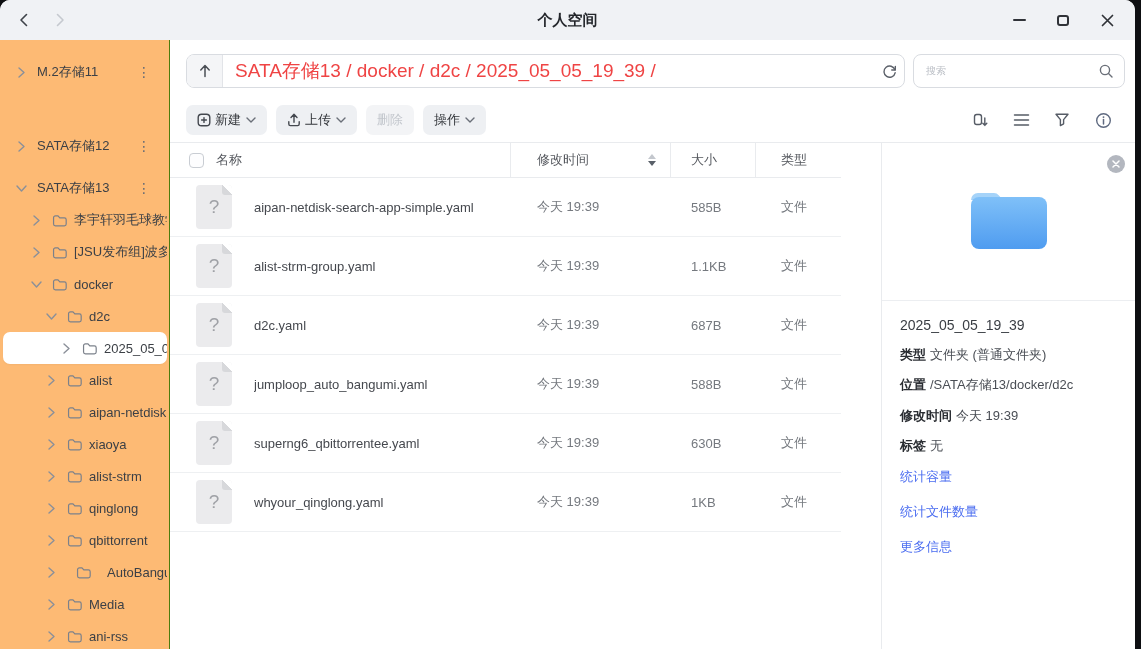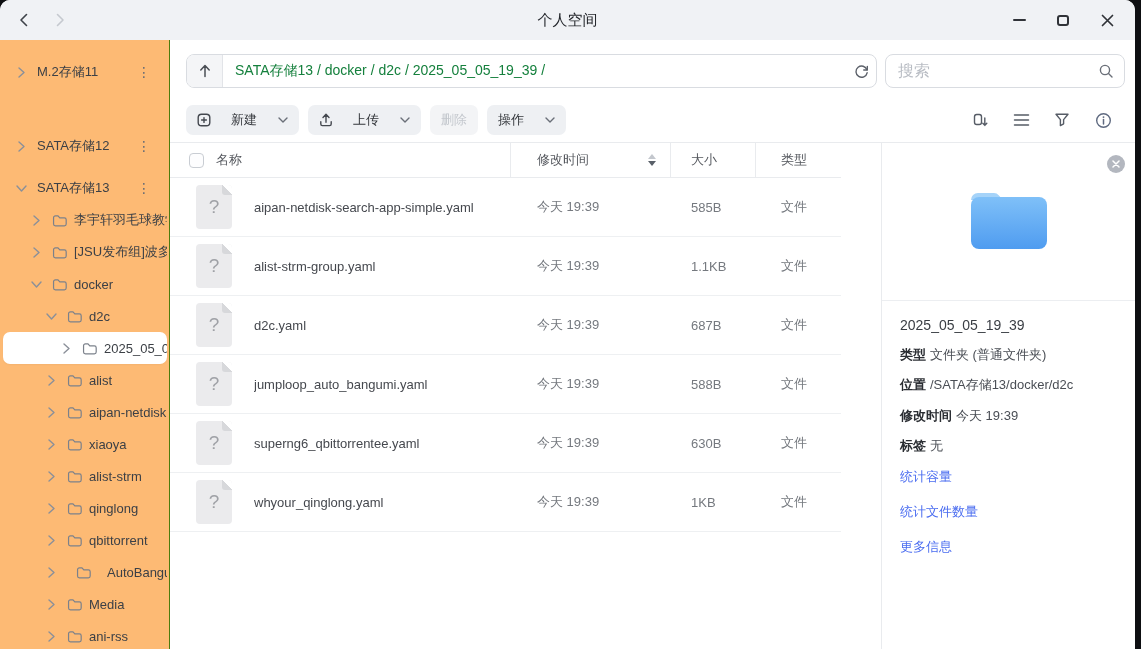--- a/index.html
+++ b/index.html
@@ -11,21 +11,21 @@
   }
   .window {
     position:absolute; left:0; top:0; width:1135px; height:649px;
     background:#fff; border-radius:10px 10px 0 0; overflow:hidden;
     display:flex; flex-direction:column;
   }
   
   .titlebar { flex:0 0 40px; background:#f0f2f5; display:flex; align-items:center; position:relative; }
   .nav-btn { width:28px; height:28px; margin-left:9px; display:flex; align-items:center; justify-content:center; color:#3e434a; cursor:pointer; z-index:2; }
   .nav-btn.disabled { color:#c5c9cf; }
-  .tb-title { position:absolute; left:0; right:0; text-align:center; font-size:15px; font-weight:400; color:#23262b; }
+  .tb-title { position:absolute; left:0; right:0; text-align:center; font-size:15px; font-weight:700; color:#23262b; }
   .win-controls { margin-left:auto; display:flex; align-items:center; gap:24px; padding-right:18px; z-index:2; }
   .wc { width:20px; height:20px; display:flex; align-items:center; justify-content:center; cursor:pointer; }
   .wc-min { width:13px; height:2px; background:#303338; border-radius:1px; }
   .wc-max { width:12px; height:11px; border:2px solid #303338; border-radius:3px; }
   
   .app-body { flex:1; display:flex; min-height:0; }
   .sidebar { flex:0 0 170px; background:#fdba74; border-right:1px solid #4d7c0f; padding-top:16px; overflow:hidden; }
   .tree-item { height:32px; margin:0 2px 0 3px; display:flex; align-items:center; border-radius:7px; position:relative; font-size:13px; color:#3c4046; white-space:nowrap; cursor:pointer; }
   .tree-item.gap { margin-bottom:10px; }
   .tree-item.selected { background:#ffffff; box-shadow:0 1px 2px rgba(0,0,0,.04); }
@@ -33,29 +33,29 @@
   .chev svg { display:block; }
   .chev.open svg { transform:rotate(90deg); }
   .mini-folder { display:flex; margin-right:7px; flex:0 0 15px; }
   .tree-label { overflow:hidden; flex:1 1 auto; }
   .kebab { position:absolute; right:16px; color:#676c75; font-size:14px; letter-spacing:0; cursor:pointer; }
   
   .main { flex:1; background:#fff; display:flex; flex-direction:column; min-width:0; }
   .topbar { flex:0 0 62px; display:flex; align-items:center; gap:8px; padding:0 10px 0 16px; }
   .pathbox { flex:1; height:34px; border:1px solid #d9dce1; border-radius:8px; display:flex; align-items:center; overflow:hidden; background:#fff; }
   .upbtn { width:36px; height:100%; background:#f4f5f7; border-right:1px solid #e2e4e8; display:flex; align-items:center; justify-content:center; color:#4a4e55; cursor:pointer; flex:0 0 36px; }
-  .pathtext { flex:1; padding:0 12px; font-size:14px; color:#15803d; white-space:nowrap; overflow:hidden; }
+  .pathtext { flex:1; padding:0 12px; font-size:19px; color:#ef4444; white-space:nowrap; overflow:hidden; }
   .refresh { width:30px; display:flex; align-items:center; justify-content:center; color:#5c616a; cursor:pointer; flex:0 0 30px; }
   .searchbox { flex:0 0 212px; height:34px; border:1px solid #d9dce1; border-radius:8px; display:flex; align-items:center; padding:0 10px 0 12px; background:#fff; }
-  .searchbox input { flex:1; border:none; outline:none; font-size:16px; color:#4c1d95; font-family:Liberation Serif, serif; background:transparent; min-width:0; }
+  .searchbox input { flex:1; border:none; outline:none; font-size:10px; color:#4c1d95; font-family:Liberation Mono, monospace; background:transparent; min-width:0; }
   .searchbox input::placeholder { color:#b9bdc4; }
   .search-ic { color:#6a6f78; display:flex; }
   
   .toolbar { flex:0 0 40px; display:flex; align-items:center; padding:0 14px 4px 16px; gap:9px; }
-  .tbtn { height:30px; background:#eef0f3; border:none; border-radius:7px; display:flex; align-items:center; gap:20px; padding:0 11px; font-size:13px; color:#33363b; font-family:inherit; cursor:pointer; }
+  .tbtn { height:30px; background:#eef0f3; border:none; border-radius:7px; display:flex; align-items:center; gap:4px; padding:0 11px; font-size:13px; color:#33363b; font-family:inherit; cursor:pointer; }
   .tbtn .bicon { display:flex; color:#44484f; }
   .tbtn .bchev { display:flex; color:#6a6f78; margin-left:1px; }
   .tbtn.disabled { color:#c3c7cd; background:#f3f4f6; cursor:default; }
   .tool-right { margin-left:auto; display:flex; align-items:center; gap:21px; padding-right:8px; }
   .tool-ic { width:20px; height:20px; display:flex; align-items:center; justify-content:center; color:#565c66; cursor:pointer; }
   .tool-ic.infoc { color:#5f6a80; }
   
   .content { flex:1; display:flex; border-top:1px solid #e9ebee; min-height:0;gap:40px; }
   .file-area { flex:1; min-width:0; display:flex; flex-direction:column; }
   .hdr { flex:0 0 35px; display:flex; align-items:center; border-bottom:1px solid #e9ebee; font-size:13px; color:#55585e; }

